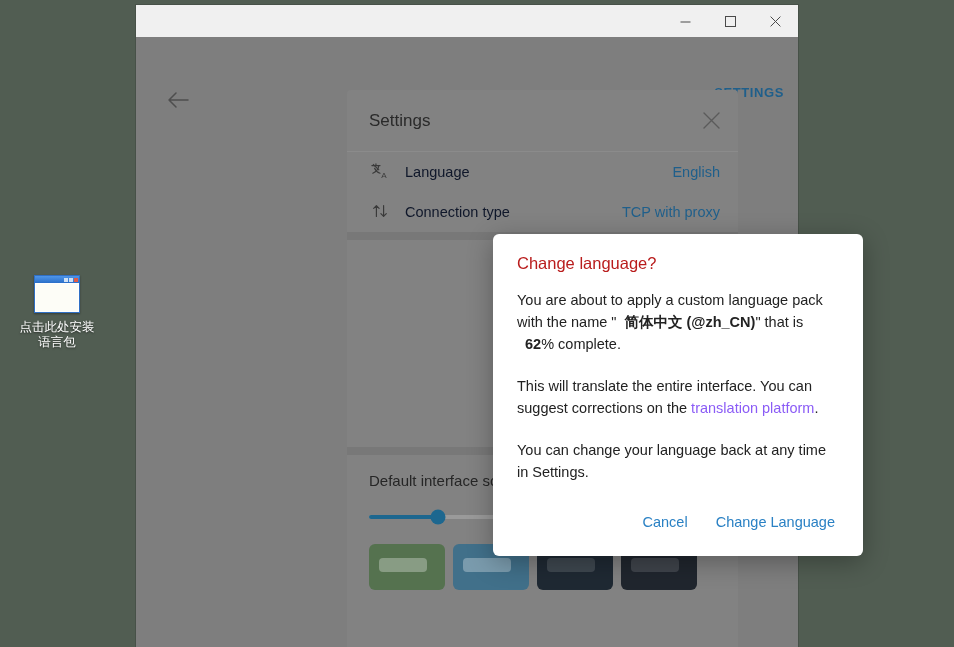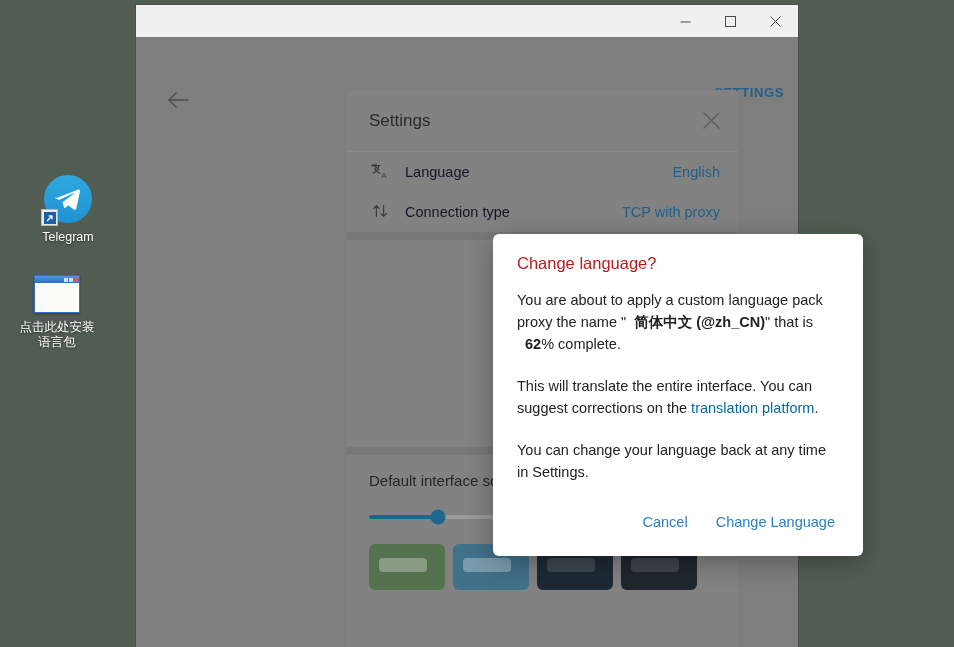--- a/index.html
+++ b/index.html
@@ -156,48 +156,32 @@
     box-shadow: 0 6px 26px rgba(0,0,0,.30);
     padding: 20px 24px 0 24px;
     display: flex; flex-direction: column;
   }
   #modal-title { font-size: 16.5px; color: #b91c1c; margin-bottom: 16px; }
   #modal-body { flex: 1; }
   #modal-body p {
     font-size: 14.5px; line-height: 22px; color: #222; margin-bottom: 20px;
   }
   #modal-body b { font-weight: bold; margin-left: 8px; }
-  #modal-body a { color: #0369a1; text-decoration: none; }
+  #modal-body a { color: #8b5cf6; text-decoration: none; }
   #modal-actions {
     display: flex; justify-content: flex-end; gap: 28px;
     padding-bottom: 26px; padding-right: 4px;
   }
   .modal-btn { font-size: 14.5px; color: #2a81c4; background: none; border: none; font-family: inherit; cursor: pointer; }
 </style>
 </head>
 <body>
 
 <div id="desktop">
 
-  <div class="desk-icon" id="icon-telegram">
-    <div class="tg-wrap">
-      <div class="tg-circle">
-        <svg width="30" height="30" viewBox="0 0 24 24" aria-hidden="true">
-          <path d="M2.5 11.3 20.2 4.4c.8-.3 1.6.4 1.4 1.3l-3 14c-.2.9-1.2 1.2-1.9.7l-4.6-3.4-2.3 2.2c-.3.3-.8.2-.9-.2l-1.3-4.4 9.3-7.1c.2-.2 0-.5-.3-.3L5.2 12.6l-2.8-.8c-.6-.2-.6-1.1.1-1.3z" fill="#fff"></path>
-        </svg>
-      </div>
-      <div class="shortcut-badge">
-        <svg width="12" height="12" viewBox="0 0 12 12" aria-hidden="true">
-          <rect width="12" height="12" fill="#1d5fa8"></rect>
-          <path d="M3.5 8.5 8 4M8 4H5.2M8 4v2.8" stroke="#fff" stroke-width="1.3" fill="none" stroke-linecap="round"></path>
-        </svg>
-      </div>
-    </div>
-    <div class="label">Telegram</div>
-  </div>
 
   <div class="desk-icon" id="icon-langpack">
     <div class="win-icon">
       <div class="tbar">
           <i></i>
           <i></i>
           <i class="cl"></i>
         </div>
       <div class="body"></div>
     </div>
@@ -310,21 +294,21 @@
           <div class="swatch dark" style="background: rgb(32, 38, 46);">
               <div class="bar"></div>
             </div>
         </div>
       </div>
     </div>
 
     <div id="modal">
       <div id="modal-title">Change language?</div>
       <div id="modal-body">
-        <p><span>You are about to apply a custom language pack proxy the name "</span><b>简体中文 (@zh_CN)</b><span>" that is </span><b>62</b><span>% complete.</span></p>
+        <p><span>You are about to apply a custom language pack with the name "</span><b>简体中文 (@zh_CN)</b><span>" that is </span><b>62</b><span>% complete.</span></p>
         <p><span>This will translate the entire interface. You can suggest corrections on the </span><a href="#">translation platform</a><span>.</span></p>
         <p>You can change your language back at any time in Settings.</p>
       </div>
       <div id="modal-actions">
         <button class="modal-btn">Cancel</button>
         <button class="modal-btn">Change Language</button>
       </div>
     </div>
 
   </div>

